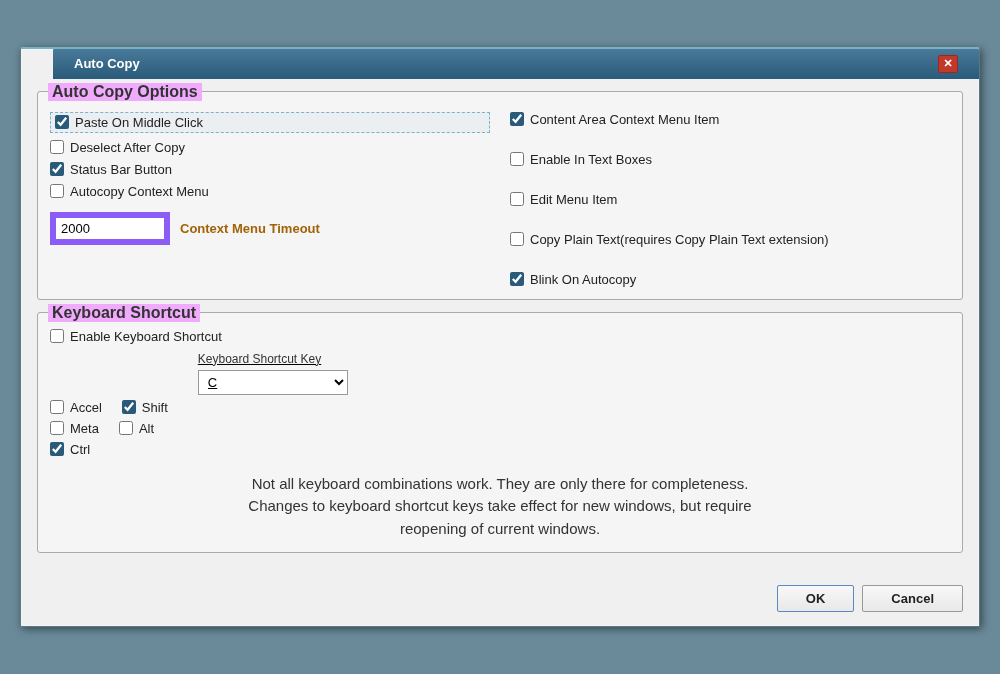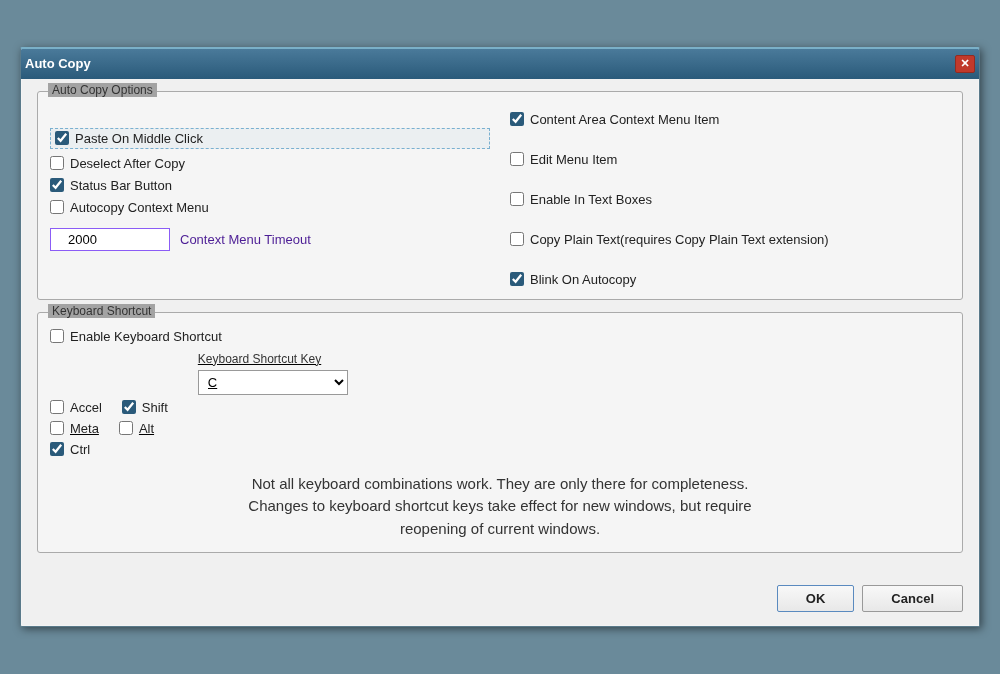--- a/index.html
+++ b/index.html
@@ -25,25 +25,26 @@
       background: #f0f0f0;
       border: 1px solid #5a7a8a;
       border-top: 2px solid #7ab0c8;
       box-shadow: 2px 2px 8px rgba(0,0,0,0.5), inset 0 0 0 1px rgba(255,255,255,0.3);
       border-radius: 2px;
     }
 
     .title-bar {
       background: linear-gradient(to bottom, #4a7a9a 0%, #2a5a7a 100%);
       color: white;
-      padding: 6px 4px;
+      padding: 6px 21px;
       display: flex;
       align-items: center;
       justify-content: space-between;
       border-radius: 1px 1px 0 0;
+      margin-left: 32px;
     }
 
     .title-bar-text {
       font-size: 13px;
       font-weight: 600;
       color: white;
     }
 
     .title-bar-close {
       background: #c0392b;
@@ -70,24 +71,25 @@
       margin-bottom: 12px;
       padding: 8px 12px 12px;
       position: relative;
       background: #f5f5f5;
     }
 
     .group-box-legend {
       position: absolute;
       top: -9px;
       left: 10px;
-      background: #a3a3a3;
+      background: #f0abfc;
       padding: 0 4px;
-      font-size: 12px;
+      font-size: 16px;
       color: #333;
+      font-weight: bold;
     }
 
     .options-grid {
       display: grid;
       grid-template-columns: 1fr 1fr;
       gap: 6px 20px;
       margin-top: 8px;
     }
 
     .checkbox-row {
@@ -111,28 +113,29 @@
 
     .timeout-row {
       display: flex;
       align-items: center;
       gap: 10px;
       margin-top: 6px;
     }
 
     .timeout-input {
       width: 120px;
-      border: 1px solid #8b5cf6;
+      border: 6px solid #8b5cf6;
       background: white;
-      padding: 3px 17px;
+      padding: 3px 5px;
       font-size: 13px;
     }
 
     .timeout-label {
-      color: #4c1d95;
+      color: #a16207;
+      font-weight: bold;
     }
 
     
     .kb-grid {
       margin-top: 8px;
       display: flex;
       flex-direction: column;
       gap: 8px;
     }
 
@@ -203,21 +206,21 @@
     <div class="title-bar-close">✕</div>
   </div>
 
   <div class="dialog-content">
 
     <div class="group-box">
       <span class="group-box-legend">Auto Copy Options</span>
 
       <div class="options-grid">
 
-        <div style="display:flex;flex-direction:column;gap:7px;margin-top:20px;">
+        <div style="display:flex;flex-direction:column;gap:7px;margin-top:4px;">
 
           <div class="checkbox-row paste-highlight">
             <input type="checkbox" id="paste_on_middle_click" checked="" style="">
             <label class="checkbox-label" for="paste_on_middle_click">Paste On Middle Click</label>
           </div>
 
           <div class="checkbox-row">
             <input type="checkbox" id="deselect_after_copy" style="">
             <label class="checkbox-label" for="deselect_after_copy">Deselect After Copy</label>
           </div>
@@ -239,27 +242,27 @@
         </div>
 
         <div style="display:flex;flex-direction:column;gap:25px;margin-top:4px;">
 
           <div class="checkbox-row">
             <input type="checkbox" id="content_area_context_menu" checked="" style="">
             <label class="checkbox-label" for="content_area_context_menu">Content Area Context Menu Item</label>
           </div>
 
           <div class="checkbox-row">
+            <input type="checkbox" id="enable_in_text_boxes" style="">
+            <label class="checkbox-label" for="enable_in_text_boxes">Enable In Text Boxes</label>
+          </div>
+
+          <div class="checkbox-row">
             <input type="checkbox" id="edit_menu_item" style="">
             <label class="checkbox-label" for="edit_menu_item">Edit Menu Item</label>
-          </div>
-
-          <div class="checkbox-row">
-            <input type="checkbox" id="enable_in_text_boxes" style="">
-            <label class="checkbox-label" for="enable_in_text_boxes">Enable In Text Boxes</label>
           </div>
 
           <div class="checkbox-row">
             <input type="checkbox" id="copy_plain_text" style="">
             <label class="checkbox-label" for="copy_plain_text">Copy Plain Text(requires Copy Plain Text extension)</label>
           </div>
 
           <div class="checkbox-row">
             <input type="checkbox" id="blink_on_autocopy" checked="" style="">
             <label class="checkbox-label" for="blink_on_autocopy">Blink On Autocopy</label>
@@ -286,21 +289,21 @@
               <div class="checkbox-row">
                 <input type="checkbox" id="accel" style="">
                 <label class="checkbox-label" for="accel">Accel</label>
               </div>
               <div class="checkbox-row">
                 <input type="checkbox" id="shift" checked="" style="">
                 <label class="checkbox-label" for="shift">Shift</label>
               </div>
             </div>
 
-            <div style="display:flex;gap:20px;align-items:flex-end;text-decoration:underline;">
+            <div style="display:flex;gap:20px;align-items:flex-end;">
               <div class="checkbox-row">
                 <input type="checkbox" id="meta" style="">
                 <label class="checkbox-label" for="meta">Meta</label>
               </div>
               <div class="checkbox-row">
                 <input type="checkbox" id="alt" style="">
                 <label class="checkbox-label" for="alt">Alt</label>
               </div>
             </div>
 

